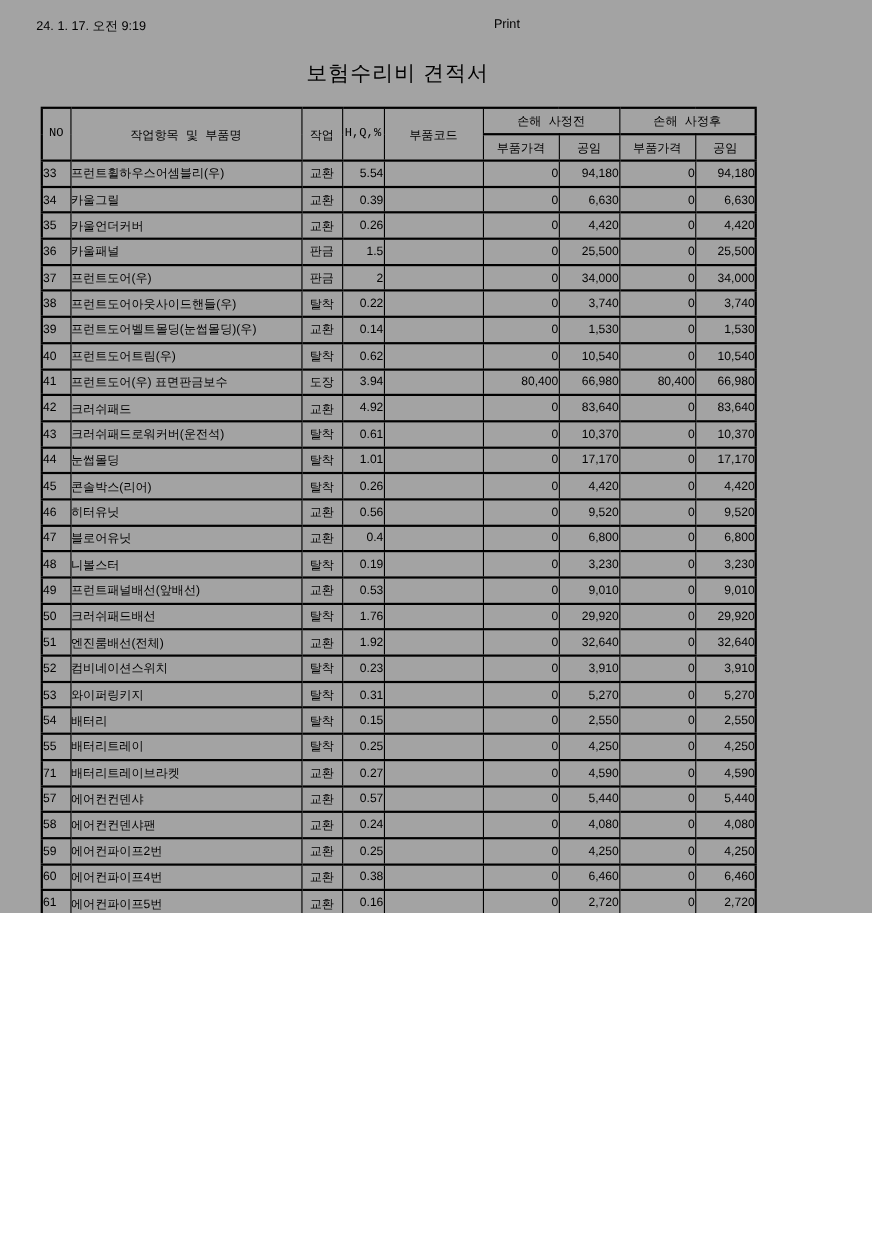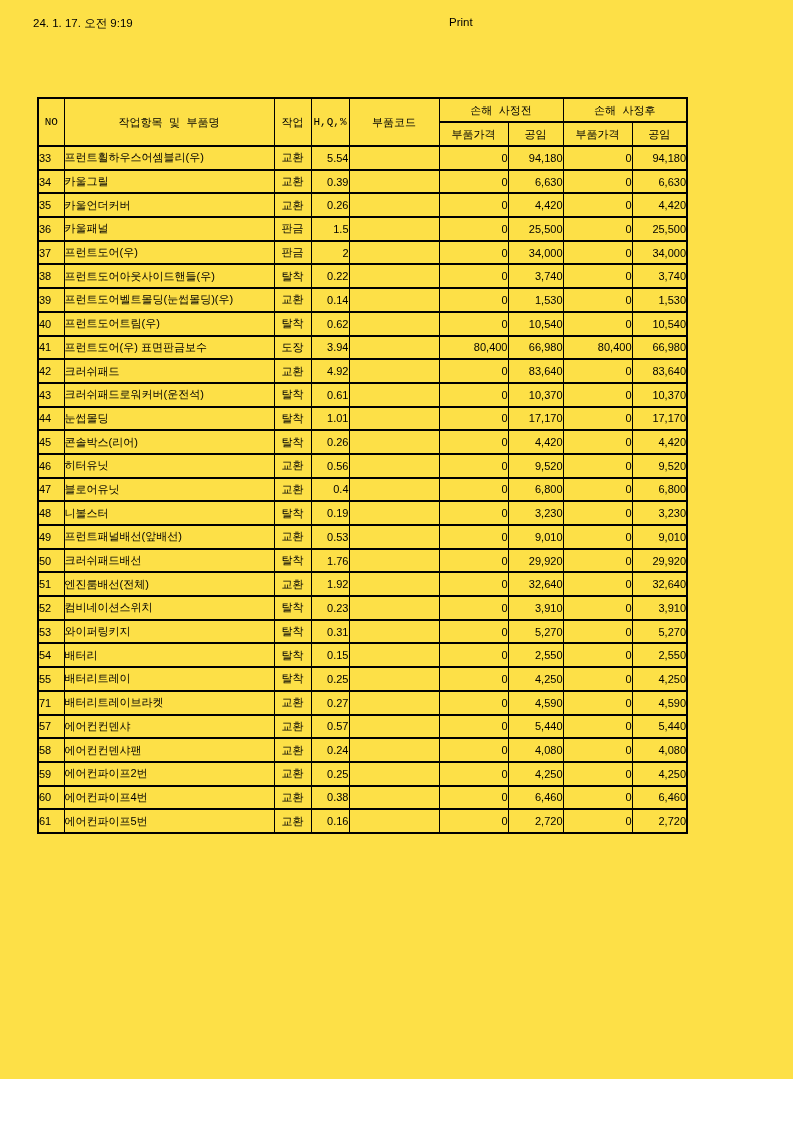--- a/index.html
+++ b/index.html
@@ -1,17 +1,17 @@
 <!DOCTYPE html>
 <html lang="ko"><head>
 <meta charset="utf-8">
 <style>
   html,body{margin:0;padding:0;background:#ffffff;}
   body{font-family:"Liberation Sans","DejaVu Sans",sans-serif;color:#000;}
-  .page{position:relative;width:793px;height:1079px;background:#fde047;overflow:hidden;}
+  .page{position:relative;width:793px;height:830px;background:#a3a3a3;overflow:hidden;}
 
   .ts{position:absolute;left:33px;top:16px;font-size:11.5px;}
   .print-label{position:absolute;left:449px;top:16px;font-size:11.5px;}
 
   .title-wrap{position:absolute;left:37px;top:54px;width:649px;text-align:center;}
   .doc-title{font-size:19px;letter-spacing:1px;}
 
   table.estimate{position:absolute;left:37px;top:97px;width:649px;border-collapse:collapse;table-layout:fixed;font-size:11px;}
   table.estimate{border:2px solid #000;}
   table.estimate th, table.estimate td{
@@ -40,20 +40,23 @@
   .footer-right{position:absolute;right:31px;top:1089px;font-size:13px;}
 </style>
 </head>
 <body>
 
 <div class="page">
 
   <div class="ts">24. 1. 17. 오전 9:19</div>
   <div class="print-label">Print</div>
 
+  <div class="title-wrap">
+    <span class="doc-title">보험수리비 견적서</span>
+  </div>
 
   <table class="estimate">
     <colgroup>
       <col style="width:26px">
         <col style="width:210px">
         <col style="width:37px">
       <col style="width:38px">
         <col style="width:90px">
         <col style="width:69px">
       <col style="width:55px">

